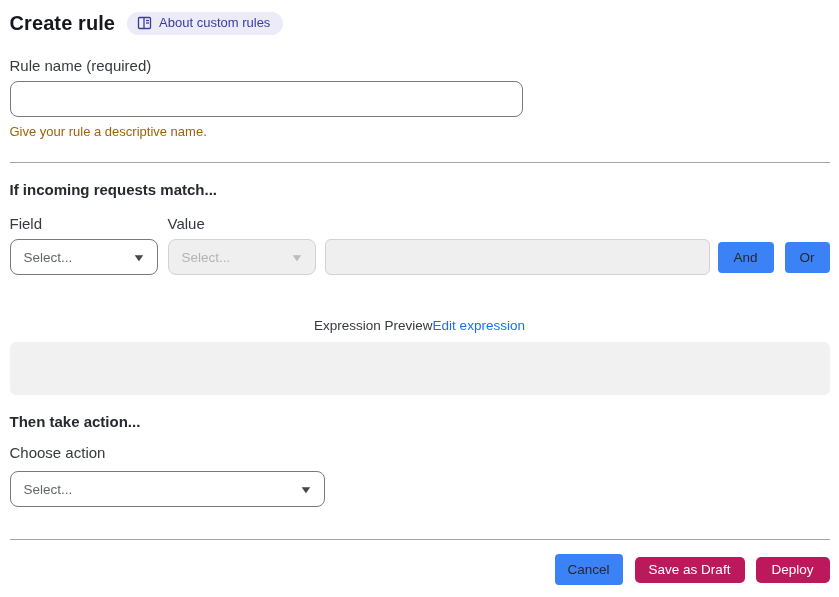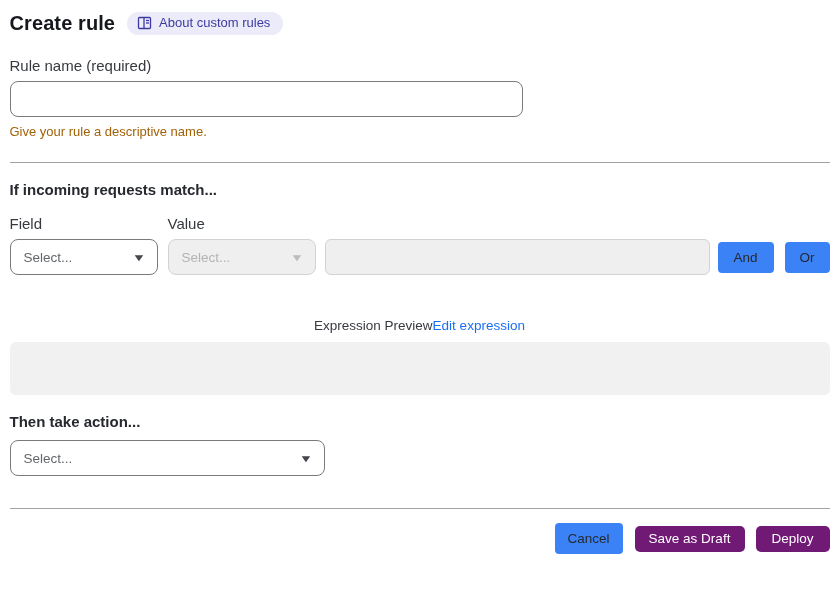--- a/index.html
+++ b/index.html
@@ -84,21 +84,21 @@
 
   
   .choose-label { margin-top: 14px; }
   .action-select { width: 315px; margin-top: 10px; }
 
   
   .footer-divider { margin-top: 32px; }
   .footer { display: flex; justify-content: flex-end; align-items: center; margin-top: 14px; }
   .cancel-btn { width: 68px; height: 31px; border-radius: 4px; }
   .blue-btn {
-    background: #701a75; color: #ffffff; border: none; border-radius: 5px;
+    background: #be185d; color: #ffffff; border: none; border-radius: 5px;
     font-family: inherit; font-size: 13.5px; cursor: pointer; height: 26px;
   }
   .save-draft-btn { width: 110px; margin-left: 12px; }
   .deploy-btn { width: 74px; margin-left: 11px; }
 </style>
 </head>
 <body>
 
 <div class="container">
 
@@ -147,20 +147,21 @@
   </div>
 
   <div class="expr-label-row">
     <span class="expr-label">Expression Preview</span>
     <a class="edit-link">Edit expression</a>
   </div>
   <div class="expr-box"></div>
 
   <h2 class="section-heading">Then take action...</h2>
 
+  <label class="label choose-label">Choose action</label>
   <div class="select enabled action-select">
     <span>Select...</span>
     <span class="caret">▼</span>
   </div>
 
   <hr class="divider footer-divider">
 
   <div class="footer">
     <button class="gray-btn cancel-btn">Cancel</button>
     <button class="blue-btn save-draft-btn">Save as Draft</button>

